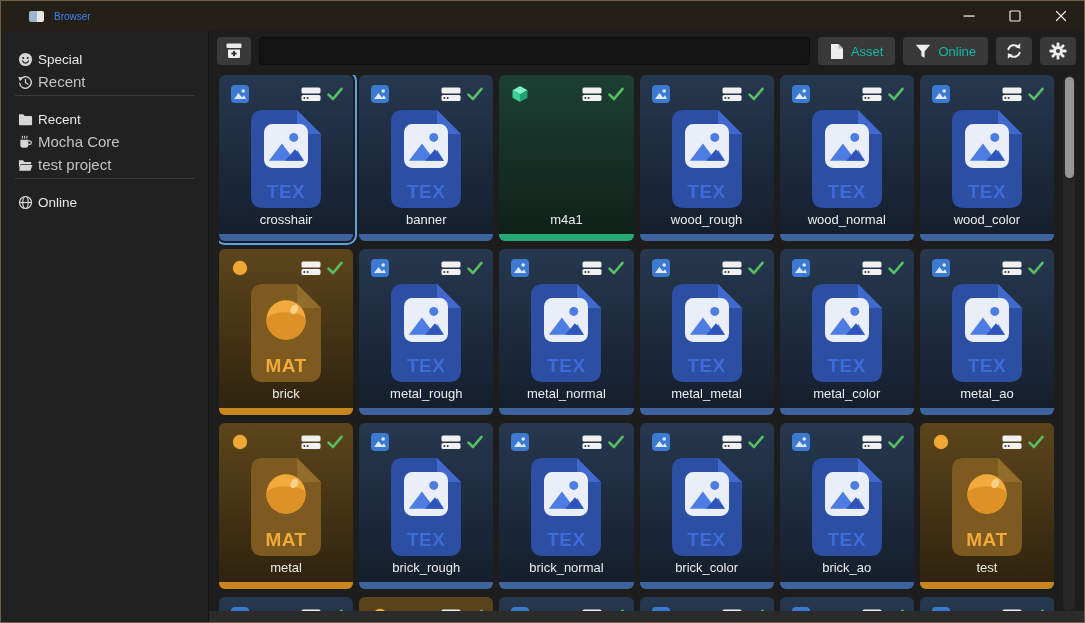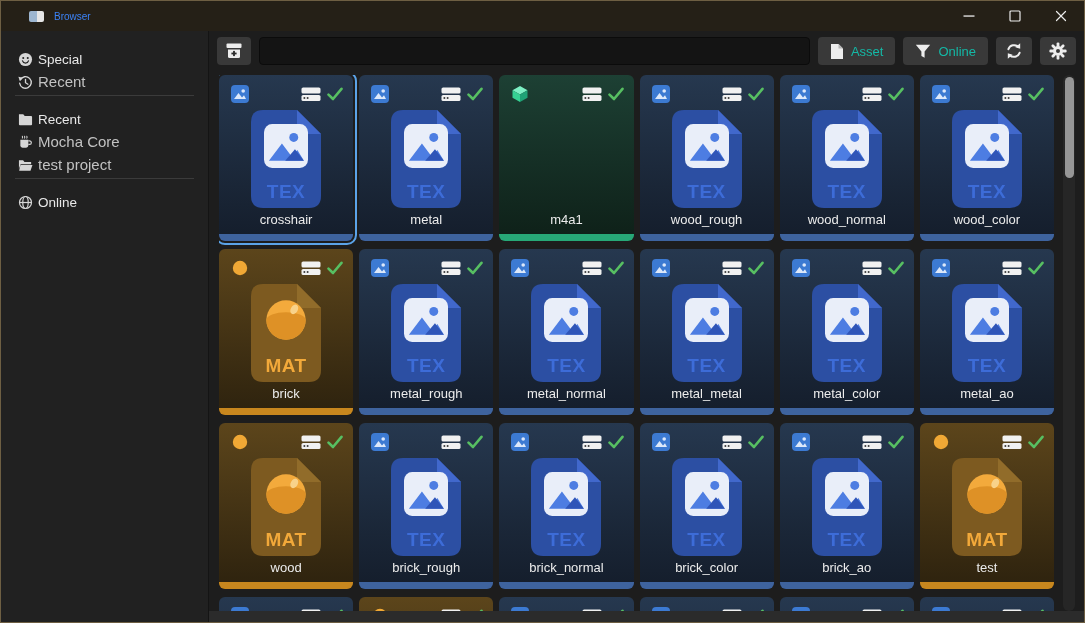--- a/index.html
+++ b/index.html
@@ -307,21 +307,21 @@
       <span class="glyph">
                   <svg viewBox="0 0 54 54">
                     <rect x="0" y="0" width="54" height="54" rx="10" fill="#e9eef9"></rect>
                     <circle cx="36.5" cy="16.5" r="5.5" fill="#4d7de2"></circle>
                     <path d="M6 45 L22 24 L34 40 L41 32 L49 45 Z" fill="#4d7de2"></path>
                     <path d="M26 45 L38 31 L49 45 Z" fill="#2f55b8"></path>
                   </svg>
                 </span>
       <span class="type-label">TEX</span>
     </div>
-    <div class="card-name">metal</div>
+    <div class="card-name">banner</div>
     <div class="bar"></div>
   </div>
             <div class="card t-mdl">
     <div class="card-head">
       <span class="mini">
                   <svg viewBox="0 0 18 18">
                     <polygon points="9,1 16.5,5.3 9,9.6 1.5,5.3" fill="#7defc4"></polygon>
                     <polygon points="1.5,5.3 9,9.6 9,17 1.5,12.7" fill="#36d193"></polygon>
                     <polygon points="16.5,5.3 9,9.6 9,17 16.5,12.7" fill="#1fa276"></polygon>
                   </svg>
@@ -759,21 +759,21 @@
       </svg>
       <span class="glyph">
                   <svg viewBox="0 0 56 56">
                     <circle cx="28" cy="28" r="25" fill="#f3aa3c"></circle>
                     <path d="M3 28 A25 25 0 0 0 53 28 A25 10 0 0 0 3 28 Z" fill="#de9126"></path>
                     <ellipse cx="38.5" cy="14.5" rx="4.5" ry="6.5" fill="#f8d28a" transform="rotate(30 38.5 14.5)"></ellipse>
                   </svg>
                 </span>
       <span class="type-label">MAT</span>
     </div>
-    <div class="card-name">wood</div>
+    <div class="card-name">metal</div>
     <div class="bar"></div>
   </div>
             <div class="card t-tex">
     <div class="card-head">
       <span class="mini">
                   <svg viewBox="0 0 18 18">
                     <rect width="18" height="18" rx="4" fill="#3c7ad2"></rect>
                     <circle cx="12.2" cy="6" r="1.8" fill="#dce8fa"></circle>
                     <path d="M3 14 L7.5 8 L11 12.5 L13 10.2 L15 14 Z" fill="#dce8fa"></path>
                   </svg>

